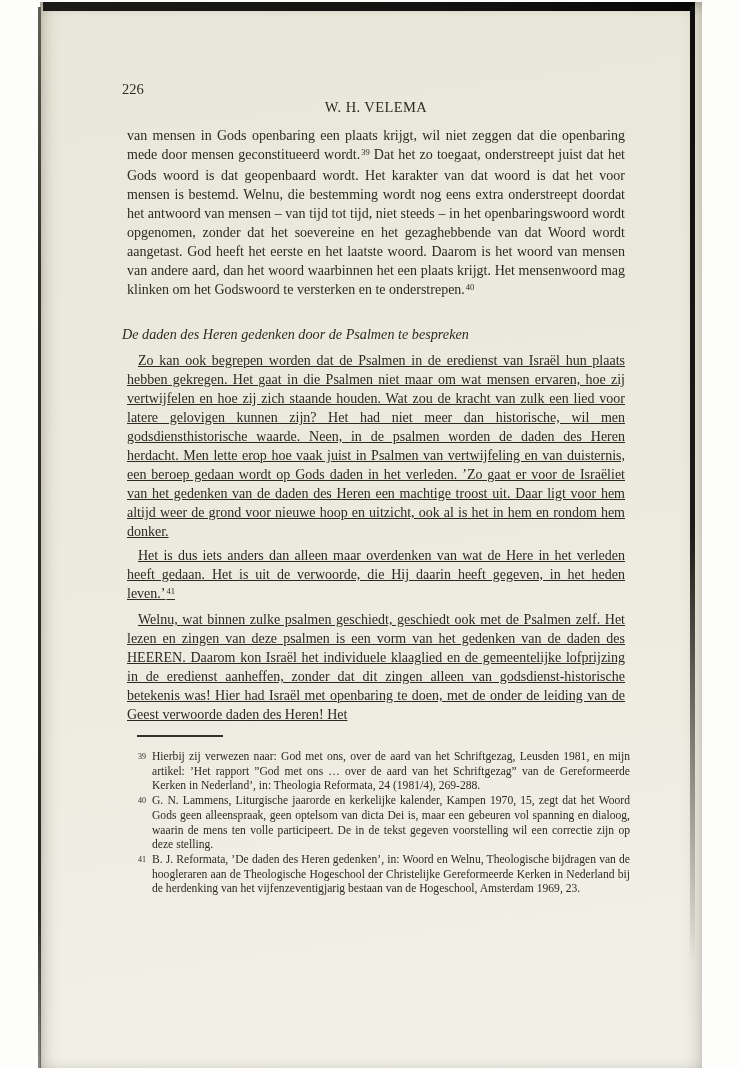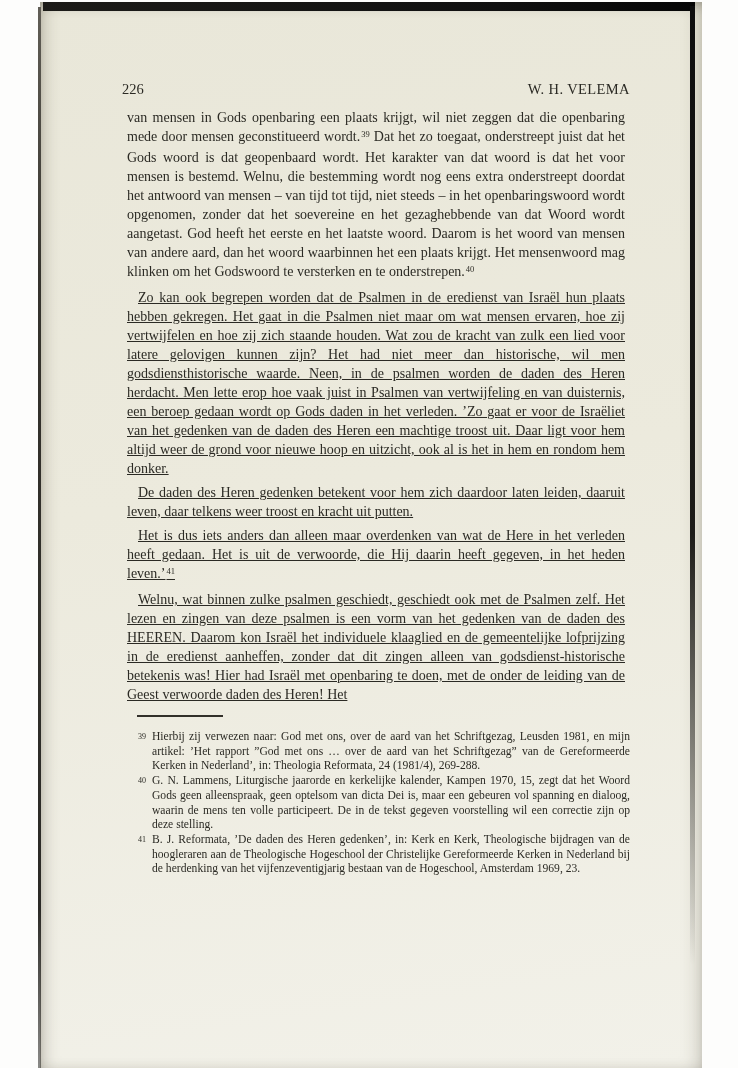--- a/index.html
+++ b/index.html
@@ -33,20 +33,21 @@
   }
   .content {
     position: relative;
     padding: 78px 72px 0 82px;
     color: #2b2a24;
   }
   .header {
     display: flex; justify-content: space-between;
     font-size: 14.5px; line-height: 18px;
     margin-bottom: 10px;
+    flex-direction: column;
   }
   .author { letter-spacing: 0.4px; text-align: center; }
   .bodytext {
     font-size: 14px; line-height: 19px;
     text-align: justify;
     hyphens: auto;
   }
   .bodytext p { margin: 5px; }
   p.indent { text-indent: 11px; text-decoration: underline; }
   .heading {
@@ -89,28 +90,28 @@
 
   <div class="content">
     <div class="header">
       <span class="pagenum">226</span>
       <span class="author">W. H. VELEMA</span>
     </div>
 
     <div class="bodytext">
       <p><span>van mensen in Gods openbaring een plaats krijgt, wil niet zeggen dat die openbaring mede door mensen geconstitueerd wordt.</span><sup class="ref">39</sup><span> Dat het zo toegaat, onderstreept juist dat het Gods woord is dat geopenbaard wordt. Het karakter van dat woord is dat het voor mensen is bestemd. Welnu, die bestemming wordt nog eens extra onderstreept doordat het antwoord van mensen – van tijd tot tijd, niet steeds – in het openbaringswoord wordt opgenomen, zonder dat het soevereine en het gezaghebbende van dat Woord wordt aangetast. God heeft het eerste en het laatste woord. Daarom is het woord van mensen van andere aard, dan het woord waarbinnen het een plaats krijgt. Het mensenwoord mag klinken om het Godswoord te versterken en te onderstrepen.</span><sup class="ref">40</sup></p>
 
+      <div class="heading">De daden des Heren gedenken door de Psalmen te bespreken</div>
 
       <p class="indent">Zo kan ook begrepen worden dat de Psalmen in de eredienst van Israël hun plaats hebben gekregen. Het gaat in die Psalmen niet maar om wat mensen ervaren, hoe zij vertwijfelen en hoe zij zich staande houden. Wat zou de kracht van zulk een lied voor latere gelovigen kunnen zijn? Het had niet meer dan historische, wil men godsdiensthistorische waarde. Neen, in de psalmen worden de daden des Heren herdacht. Men lette erop hoe vaak juist in Psalmen van vertwijfeling en van duisternis, een beroep gedaan wordt op Gods daden in het verleden. ’Zo gaat er voor de Israëliet van het gedenken van de daden des Heren een machtige troost uit. Daar ligt voor hem altijd weer de grond voor nieuwe hoop en uitzicht, ook al is het in hem en rondom hem donker.</p>
-      <p class="indent">De daden des Heren gedenken betekent voor hem zich daardoor laten leiden, daaruit leven, daar telkens weer troost en kracht uit putten.</p>
       <p class="indent"><span>Het is dus iets anders dan alleen maar overdenken van wat de Here in het verleden heeft gedaan. Het is uit de verwoorde, die Hij daarin heeft gegeven, in het heden leven.’</span><sup class="ref">41</sup></p>
       <p class="indent">Welnu, wat binnen zulke psalmen geschiedt, geschiedt ook met de Psalmen zelf. Het lezen en zingen van deze psalmen is een vorm van het gedenken van de daden des HEEREN. Daarom kon Israël het individuele klaaglied en de gemeentelijke lofprijzing in de eredienst aanheffen, zonder dat dit zingen alleen van godsdienst-historische betekenis was! Hier had Israël met openbaring te doen, met de onder de leiding van de Geest verwoorde daden des Heren! Het</p>
 
       <div class="fnrule"></div>
 
       <div class="footnotes">
         <div class="footnote"><sup class="fnmark">39</sup><span>Hierbij zij verwezen naar: </span><span class="it">God met ons, over de aard van het Schriftgezag</span><span>, Leusden 1981, en mijn artikel: ’Het rapport ”God met ons … over de aard van het Schriftgezag” van de Gereformeerde Kerken in Nederland’, in: </span><span class="it">Theologia Reformata</span><span>, 24 (1981/4), 269-288.</span></div>
         <div class="footnote"><sup class="fnmark">40</sup><span>G. N. Lammens, </span><span class="it">Liturgische jaarorde en kerkelijke kalender</span><span>, Kampen 1970, 15, zegt dat het Woord Gods geen alleenspraak, geen optelsom van dicta Dei is, maar een gebeuren vol spanning en dialoog, waarin de mens ten volle participeert. De in de tekst gegeven voorstelling wil een correctie zijn op deze stelling.</span></div>
-        <div class="footnote"><sup class="fnmark">41</sup><span>B. J. Reformata, ’De daden des Heren gedenken’, in: </span><span class="it">Kerk en Kerk</span><span>, Theologische bijdragen van de hoogleraren aan de Theologische Hogeschool der Christelijke Gereformeerde Kerken in Nederland bij de herdenking van het vijfenzeventigjarig bestaan van de Hogeschool, Amsterdam 1969, 23.</span></div>
+        <div class="footnote"><sup class="fnmark">41</sup><span>B. J. Reformata, ’De daden des Heren gedenken’, in: </span><span class="it">Woord en Welnu</span><span>, Theologische bijdragen van de hoogleraren aan de Theologische Hogeschool der Christelijke Gereformeerde Kerken in Nederland bij de herdenking van het vijfenzeventigjarig bestaan van de Hogeschool, Amsterdam 1969, 23.</span></div>
       </div>
     </div>
   </div>
 </div>
 
 </body></html>

